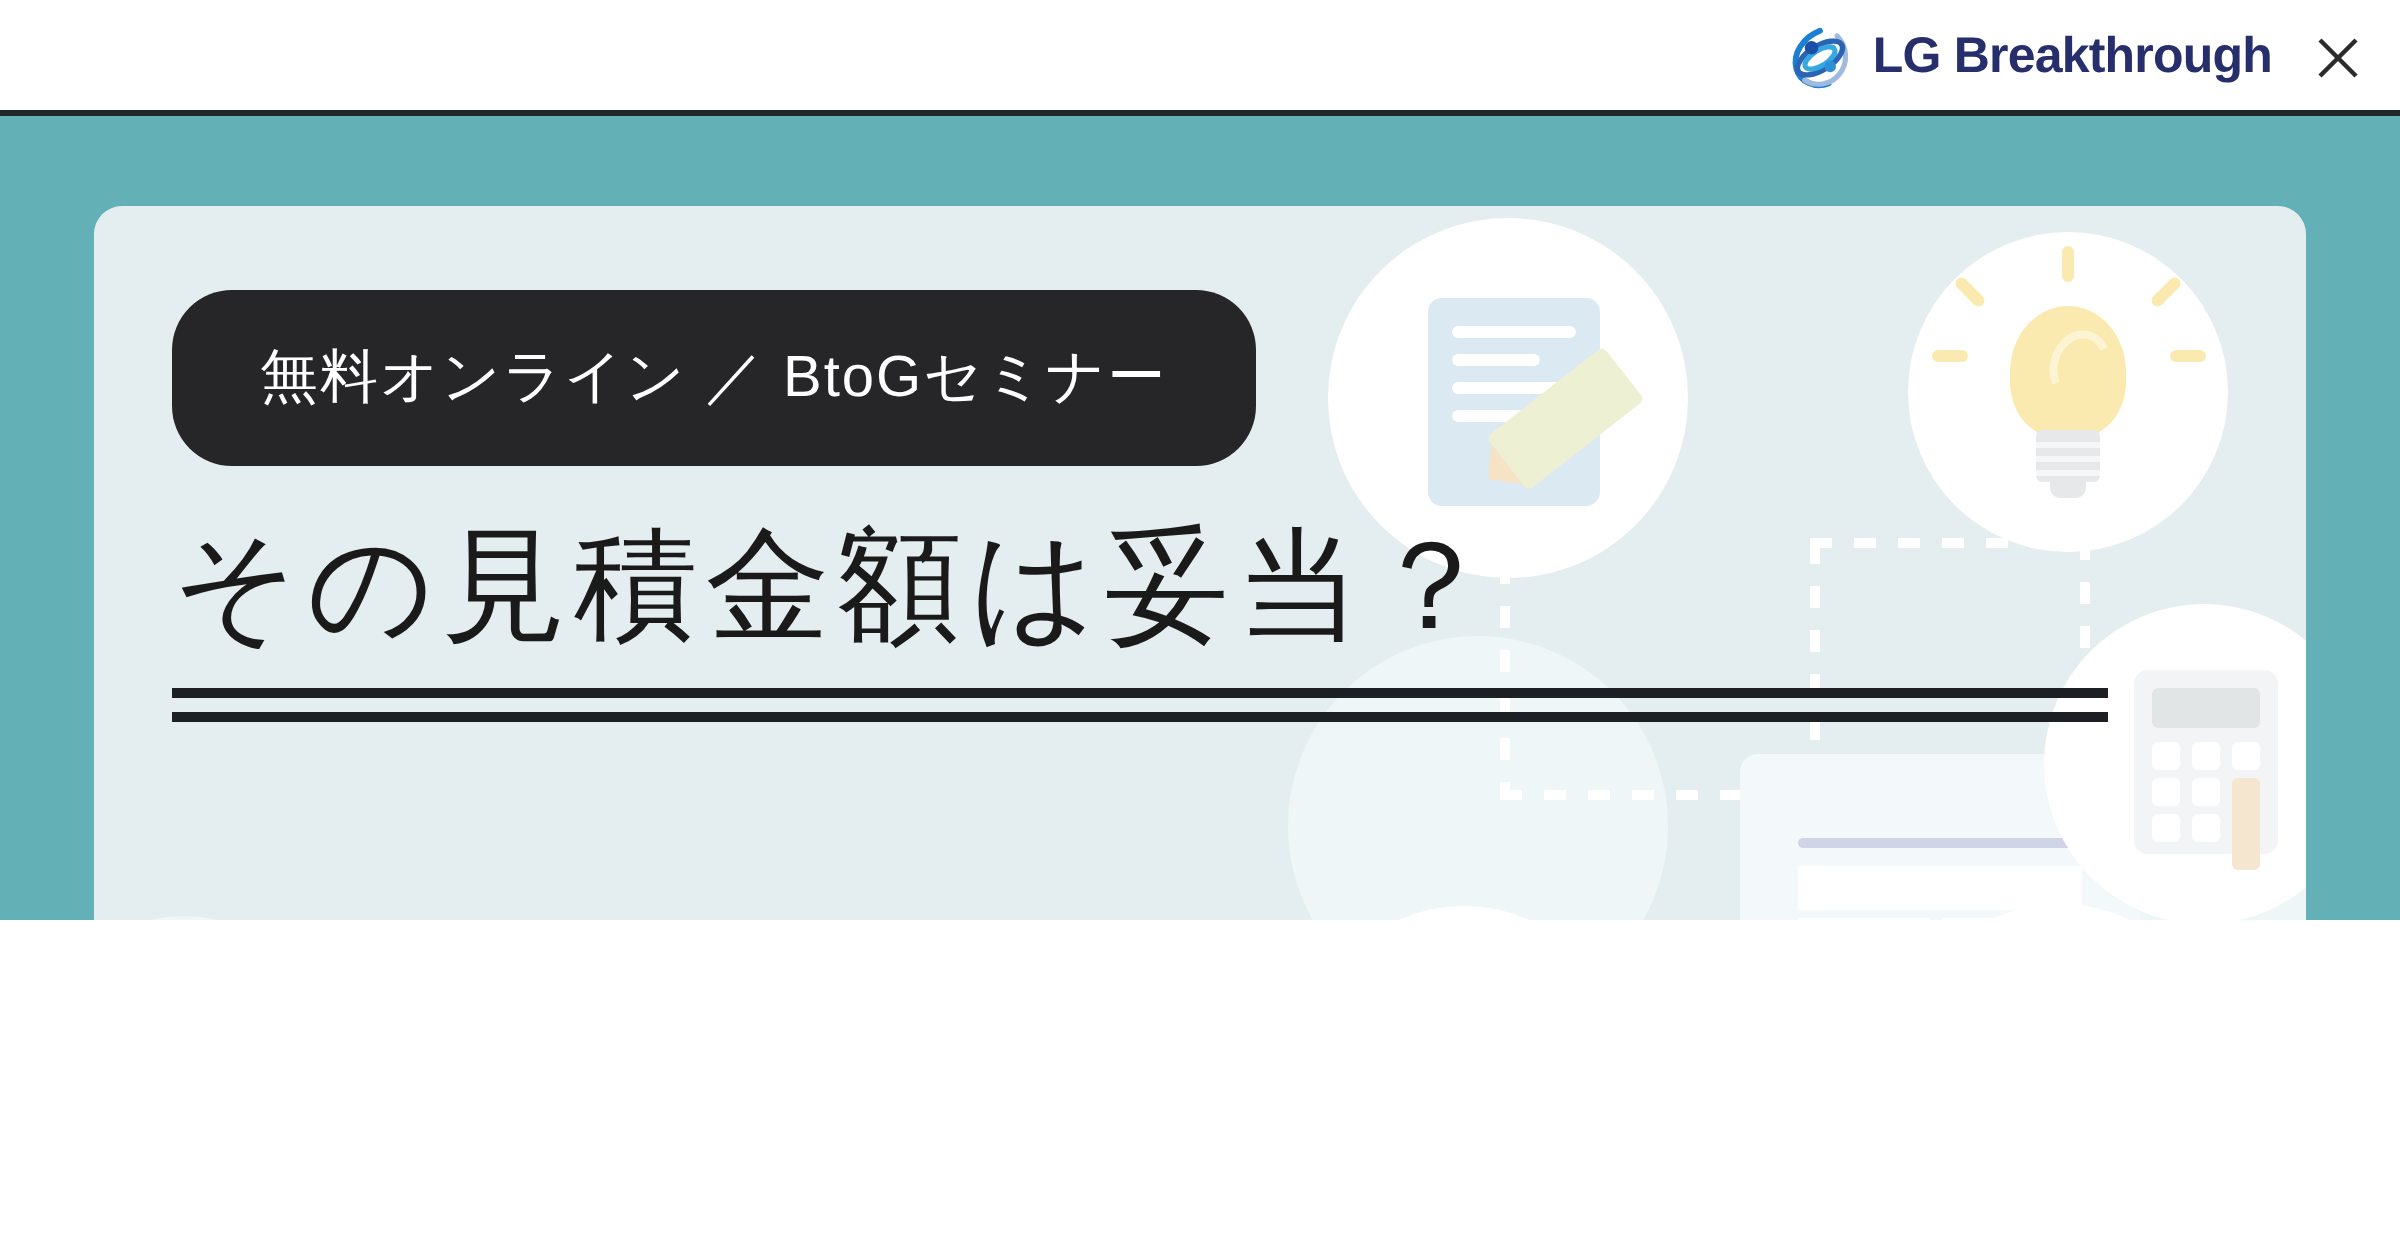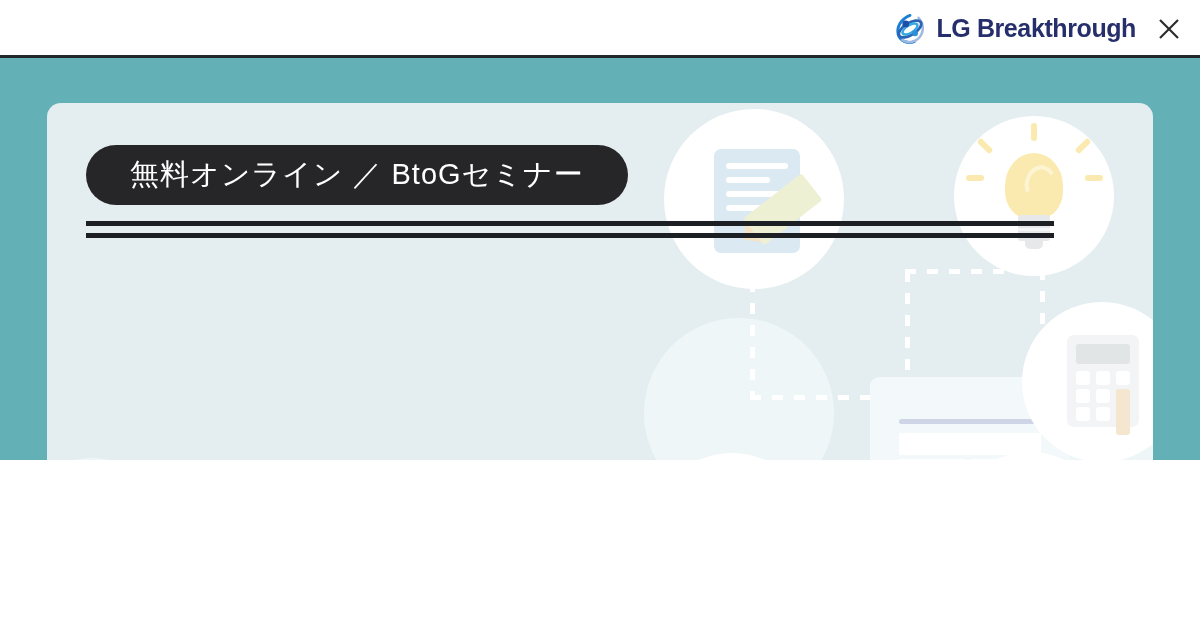--- a/index.html
+++ b/index.html
@@ -89,21 +89,21 @@
   .inv-title{position:absolute;left:852px;top:316px;width:142px;height:5px;background:#cfd4e6;border-radius:3px;}
   .inv-row{position:absolute;background:#ffffff;}
 
   
   .person-arm{position:absolute;left:861px;top:400px;width:52px;height:165px;background:#fadcc4;border-radius:24px 24px 0 0;}
   .finger{position:absolute;left:880px;top:392px;width:22px;height:46px;background:#fde3ce;border-radius:11px;}
 
   
   .content{position:absolute;left:86px;top:145px;width:990px;}
   .badge{display:inline-flex;align-items:center;justify-content:center;
-         height:60px;padding:0 44px;border-radius:30px;background:#262628;
+         height:60px;padding:14px 44px;border-radius:30px;background:#262628;
          color:#ffffff;font-size:29px;letter-spacing:1px;white-space:nowrap;
          font-family:"Liberation Sans","DejaVu Sans",sans-serif;}
   .title1{margin-top:28px;font-family:"Liberation Serif","DejaVu Serif",serif;
           font-size:62px;color:#1a1a1a;letter-spacing:4px;line-height:1.08;white-space:nowrap;}
   .title2{margin-top:10px;font-family:"Liberation Serif","DejaVu Serif",serif;
           font-size:62px;color:#1a1a1a;letter-spacing:2px;line-height:1.08;white-space:nowrap;}
   .title2 .hl{font-weight:bold;letter-spacing:0;}
   .rules{margin-top:16px;width:968px;}
   .rules .r1{height:5px;background:#1c2024;}
   .rules .r2{height:5px;background:#1c2024;margin-top:7px;}
@@ -225,20 +225,21 @@
       <div class="magn-ring"></div>
       <div class="magn-handle"></div>
 
     </div>
   </div>
 
   <div class="content">
 
     <div class="badge">無料オンライン ／ BtoGセミナー</div>
 
+    <div class="title1">その見積金額は妥当？</div>
 
 
     <div class="rules">
       <div class="r1"></div>
       <div class="r2"></div>
     </div>
 
   </div>
 
 </div>

